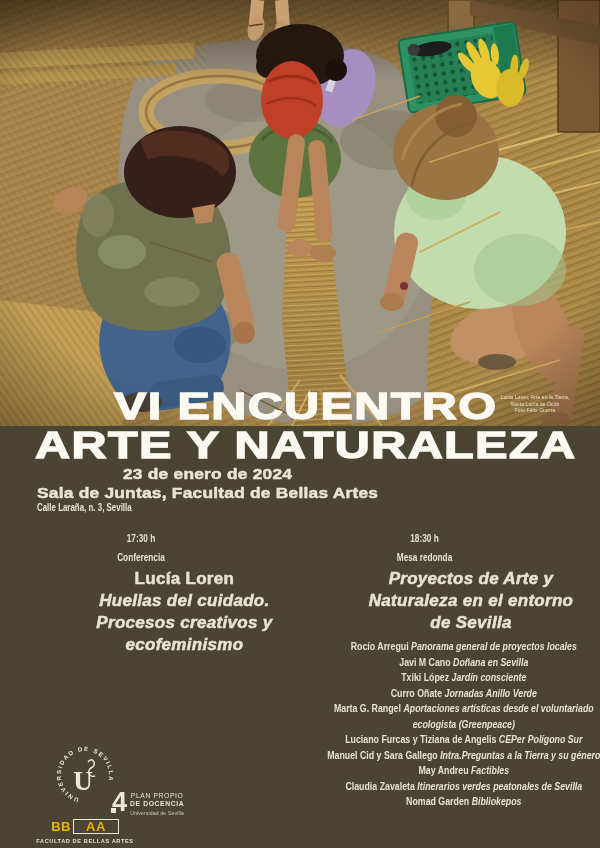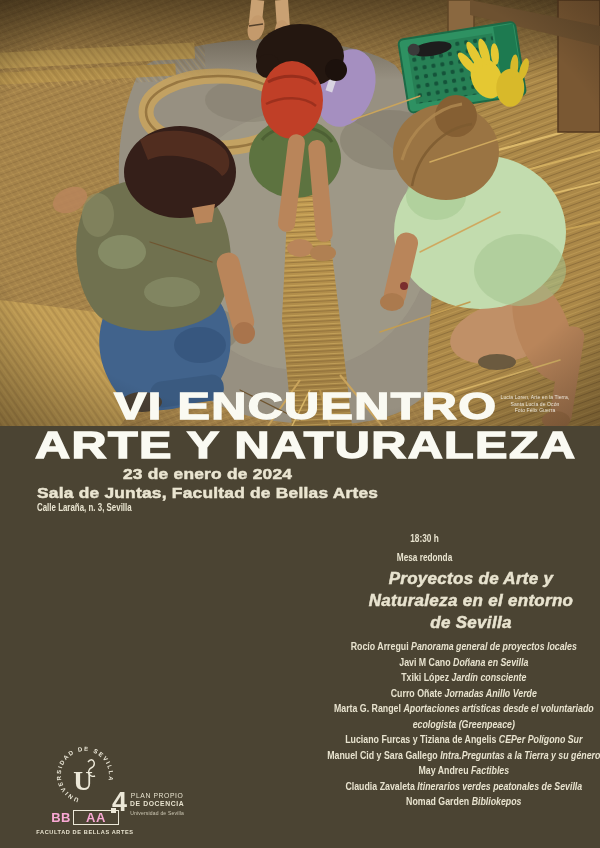--- a/index.html
+++ b/index.html
@@ -57,22 +57,22 @@
     font-weight:bold;font-size:11px;line-height:15.5px;
     transform:scaleX(.8);transform-origin:0 0;
   }
   .participant{margin:0;}
   .p-project{font-style:italic;}
   .footer{position:absolute;left:0;top:744px;width:600px;height:90px;color:#e8e3cf;}
   .seal-block{
     position:absolute;left:20px;top:2px;width:130px;
     display:flex;flex-direction:column;align-items:center;
   }
-  .bbaa-row{display:flex;align-items:center;gap:2px;margin-top:6px;
-    font-weight:bold;font-size:13px;letter-spacing:.5px;color:#f9a8d4;}
+  .bbaa-row{display:flex;align-items:center;gap:2px;margin-top:15px;
+    font-weight:bold;font-size:13px;letter-spacing:.5px;color:#eab308;}
   .bbaa-box{border:1.5px solid #ece8d8;padding:0 12px;line-height:13px;}
   .faculty{margin-top:4px;font-size:5.6px;letter-spacing:.6px;font-weight:bold;white-space:nowrap;}
   .plan-block{position:absolute;left:112px;top:46px;display:flex;align-items:flex-start;gap:3px;}
   .plan-four{
     position:relative;font-size:27px;font-weight:bold;line-height:24px;color:#ece8d8;
   }
   .plan-four::before{
     content:"";position:absolute;left:-1px;bottom:1px;width:5px;height:5px;background:#ece8d8;
   }
   .plan-text{display:flex;flex-direction:column;padding-top:2px;}
@@ -271,20 +271,30 @@
     <div>VI ENCUENTRO</div>
     <div>ARTE Y NATURALEZA</div>
   </div>
 
   <div class="dateblock">
     <div>23 de enero de 2024</div>
     <div>Sala de Juntas, Facultad de Bellas Artes</div>
   </div>
   <div class="address">Calle Laraña, n. 3, Sevilla</div>
 
+  <div class="col col-left">
+    <div class="slot-time">17:30 h</div>
+    <div class="slot-type">Conferencia</div>
+    <div class="session-heading">
+      <div>Lucía Loren</div>
+      <div class="it">Huellas del cuidado.</div>
+      <div class="it">Procesos creativos y</div>
+      <div class="it">ecofeminismo</div>
+    </div>
+  </div>
 
   <div class="col col-right">
     <div class="slot-time">18:30 h</div>
     <div class="slot-type">Mesa redonda</div>
     <div class="session-heading">
       <div class="it">Proyectos de Arte y</div>
       <div class="it">Naturaleza en el entorno</div>
       <div class="it">de Sevilla</div>
     </div>
     <div class="participants">

